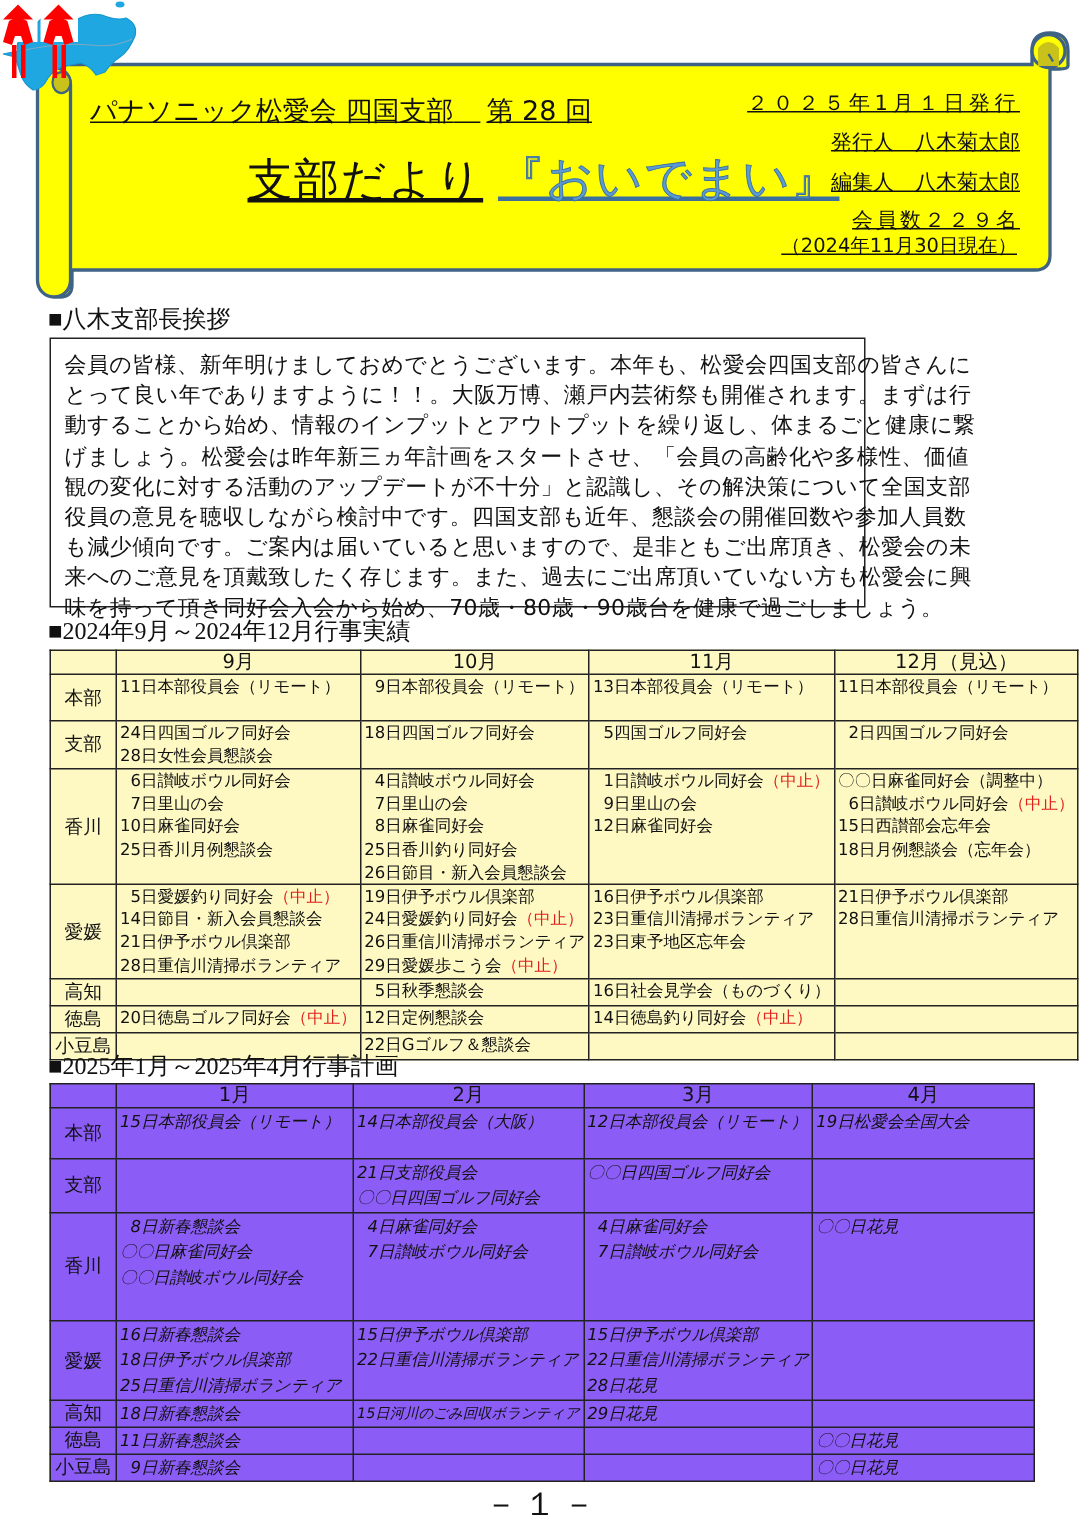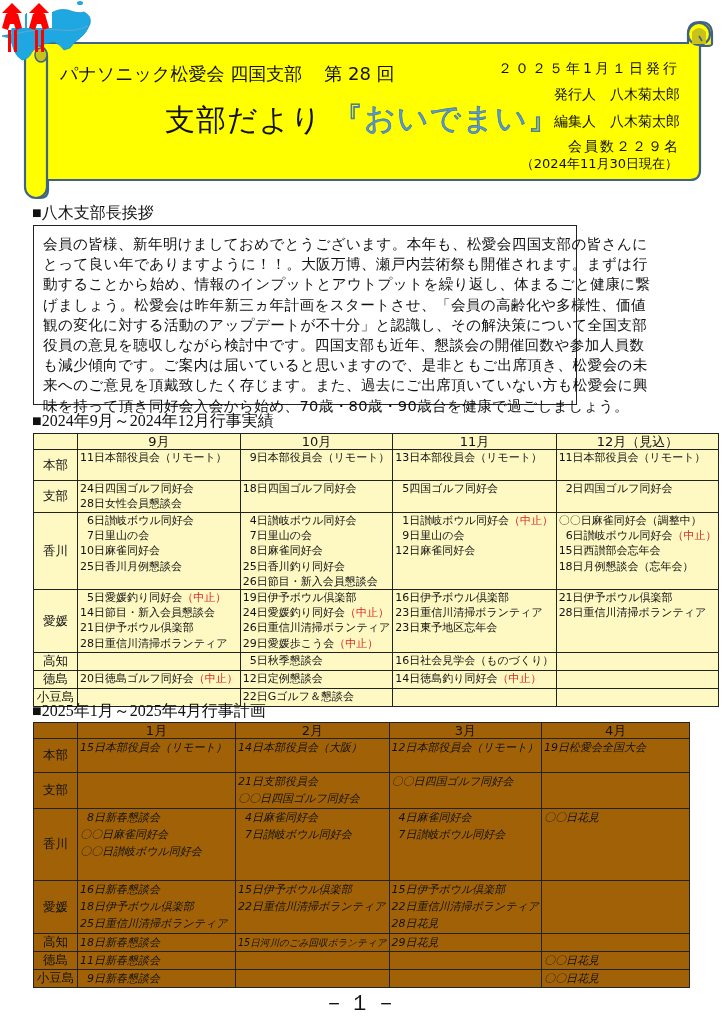--- a/index.html
+++ b/index.html
@@ -2,21 +2,21 @@
 <html><head>
 <meta charset="utf-8">
 <style>
   html, body { margin:0; padding:0; background:#ffffff; }
   body { width:724px; height:1024px; position:relative; overflow:hidden;
          font-family:"DejaVu Sans","Liberation Sans",sans-serif; color:#111; }
 
   
   .banner { position:absolute; left:0; top:0; width:724px; height:200px; }
   .banner svg { position:absolute; left:0; top:0; }
-  .b-text { position:absolute; white-space:nowrap; }
+  .b-text { position:absolute; white-space:nowrap;text-decoration:underline; }
   .org-line { left:60px; top:62px; font-size:18px; letter-spacing:0px; color:#111; }
   .org-line .issue-num { font-size:18px; margin-left:4px; }
   .title-main { left:165px; top:100px; font-size:30px; color:#111; letter-spacing:1px; }
   .title-sub { left:332px; top:98px; font-size:31px; color:#5B9BD5;
                -webkit-text-stroke:0.6px #3b6f9e; letter-spacing:1px; }
   .meta { right:44px; text-align:right; font-size:14px; color:#111; }
   .meta.date { top:60px; letter-spacing:3px; font-size:14px; }
   .meta.publisher { top:86px; }
   .meta.editor { top:113px; }
   .meta.members { top:138px; letter-spacing:2px; }
@@ -40,21 +40,21 @@
                 font-size:11px; color:#111; }
   table.sched td, table.sched th { border:1.4px solid #222; padding:0 2px; vertical-align:top;
                                    overflow:hidden; white-space:nowrap; }
   table.sched th { font-weight:normal; font-size:13px; text-align:center; vertical-align:middle;
                    line-height:14px; }
   table.sched td.rowlabel { text-align:center; vertical-align:middle; font-size:12.5px; padding:0; }
   table.sched td .ev { display:block; line-height:15.2px; }
   table.sched td .ev.ind { padding-left:7px; }
   .cancel { color:#E0201B; }
   .t1 { top:433px; background:#fef9c3; }
-  .t2 { top:722px; background:#a16207; }
+  .t2 { top:722px; background:#8b5cf6; }
   table.t2 td .ev { line-height:17px;font-style:italic; }
 
   .col-label { width:44px; }
   .col-a { width:158px; }
   .col-b { width:143px; }
   .col-c { width:151px; }
   .col-d { width:148px; }
 
   .page-num { position:absolute; left:0; width:724px; top:988px; text-align:center;
               font-size:22px; color:#111; letter-spacing:4px; }

